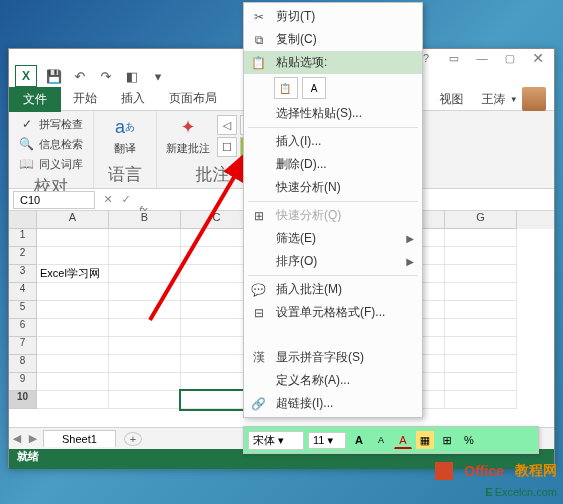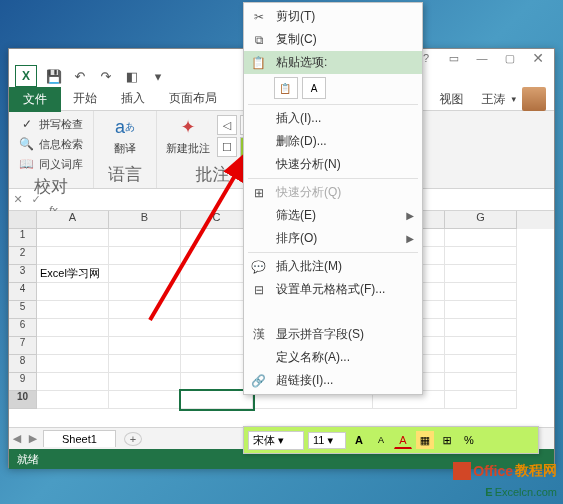--- a/index.html
+++ b/index.html
@@ -40,34 +40,34 @@
 .row { display: flex; height: 18px; }
 .rh { width: 28px; text-align: center; font-size: 10px; background: #f0f0f0; border-right: 1px solid #ccc; border-bottom: 1px solid #ccc; color: #444; }
 .rh.sel { background: #d4d4d4; font-weight: bold; }
 .cell { width: 72px; border-right: 1px solid #e4e4e4; border-bottom: 1px solid #e4e4e4; font-size: 11px; padding: 1px 3px; position: relative; }
 .cell.active { outline: 2px solid #1a7243; z-index: 2; }
 .arrow { position: absolute; left: 140px; top: 140px; width: 130px; height: 190px; pointer-events: none; z-index: 50; }
 .tabs-bar { display: flex; align-items: center; height: 22px; background: #f3f3f3; border-top: 1px solid #d4d4d4; font-size: 11px; }
 .nav-arrow { width: 16px; text-align: center; color: #888; }
 .sheet-tab { padding: 2px 18px; background: #fff; border: 1px solid #ccc; border-bottom: none; margin: 0 2px; }
 .addsheet { width: 18px; text-align: center; color: #666; border: 1px solid #ccc; border-radius: 50%; height: 14px; line-height: 12px; margin-left: 6px; }
-.status { height: 20px; background: #217346; color: #fff; font-size: 11px; display: flex; align-items: center; padding: 0 8px; }
+.status { height: 20px; background: #217346; color: #fff; font-size: 11px; display: flex; padding: 0 8px; font-weight: bold; }
 .context-menu { position: absolute; left: 243px; top: 2px; width: 180px; background: #fcfcfc; border: 1px solid #c6c6c6; box-shadow: 2px 2px 6px rgba(0,0,0,.25); font-size: 12px; z-index: 100; padding: 2px 0; }
 .cm-item { display: flex; align-items: center; padding: 3px 10px 3px 6px; gap: 8px; position: relative; color: #333; }
 .cm-item.hi { background: #cce5cc; }
 .cm-item.disabled { color: #aaa; }
 .cm-icon { width: 18px; height: 16px; display: flex; align-items: center; justify-content: center; font-size: 12px; color: #555; }
 .cm-sep { height: 1px; background: #e0e0e0; margin: 2px 4px; }
 .cm-sub { position: absolute; right: 8px; font-size: 10px; color: #666; }
 .paste-opts { display: flex; gap: 4px; padding: 3px 6px 3px 30px; }
 .paste-opt { width: 24px; height: 22px; border: 1px solid #c8c8c8; background: #fff; display: flex; align-items: center; justify-content: center; font-size: 10px; }
-.mini-toolbar { position: absolute; left: 243px; top: 426px; width: 296px; height: 28px; background: #bef264; border: 1px solid #c6c6c6; box-shadow: 1px 1px 4px rgba(0,0,0,.2); display: flex; align-items: center; gap: 4px; padding: 0 4px; font-size: 11px; z-index: 99; }
+.mini-toolbar { position: absolute; left: 243px; top: 426px; width: 296px; height: 28px; background: #86efac; border: 1px solid #c6c6c6; box-shadow: 1px 1px 4px rgba(0,0,0,.2); display: flex; align-items: center; gap: 4px; padding: 0 4px; font-size: 11px; z-index: 99; }
 .mt-sel { border: 1px solid #ccc; padding: 1px 4px; background: #fff; }
 .mt-btn { width: 18px; height: 18px; display: flex; align-items: center; justify-content: center; border: 1px solid transparent; }
-.watermark { position: absolute; right: 6px; bottom: 24px; font-size: 14px; font-weight: bold; z-index: 200; pointer-events: none; display: flex; align-items: center; gap: 2px; }
+.watermark { position: absolute; right: 6px; bottom: 24px; font-size: 14px; font-weight: bold; z-index: 200; pointer-events: none; display: flex; align-items: center; gap: 11px; }
 .wm1 { color: #d24726; }
 .wm2 { color: #e68a00; }
 .watermark2 { position: absolute; right: 6px; bottom: 6px; font-size: 11px; color: #1a7243; z-index: 200; pointer-events: none; display: flex; align-items: center; gap: 2px; }
 </style>
 </head>
 <body>
 
 <div class="window">
 
   <div class="titlebar">
@@ -160,20 +160,21 @@
             </div>
         <div class="gbtn">
               <span>辑区域</span>
             </div>
       </div>
         </div>
     </div>
   </div>
 
   <div class="namebox-row">
+    <div class="namebox">C10</div>
     <div class="fx-btn">✕</div>
     <div class="fx-btn">✓</div>
     <div class="fx-label">fx</div>
   </div>
 
   <div class="sheet">
     <div class="colhdr">
       <div class="corner"></div>
       <div class="ch">A</div>
       <div class="ch">B</div>
@@ -307,20 +308,24 @@
       <span>复制(C)</span>
     </div>
   <div class="cm-item hi">
       <span class="cm-icon">📋</span>
       <span>粘贴选项:</span>
     </div>
   <div class="paste-opts">
     <div class="paste-opt">📋</div>
     <div class="paste-opt">A</div>
   </div>
+  <div class="cm-item">
+      <span class="cm-icon"></span>
+      <span>选择性粘贴(S)...</span>
+    </div>
   <div class="cm-sep"></div>
   <div class="cm-item">
       <span class="cm-icon"></span>
       <span>插入(I)...</span>
     </div>
   <div class="cm-item">
       <span class="cm-icon"></span>
       <span>删除(D)...</span>
     </div>
   <div class="cm-item">

